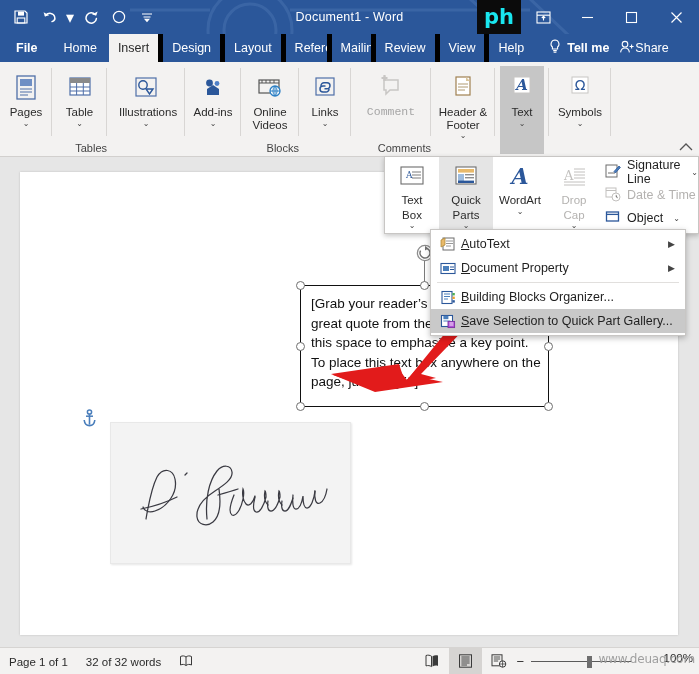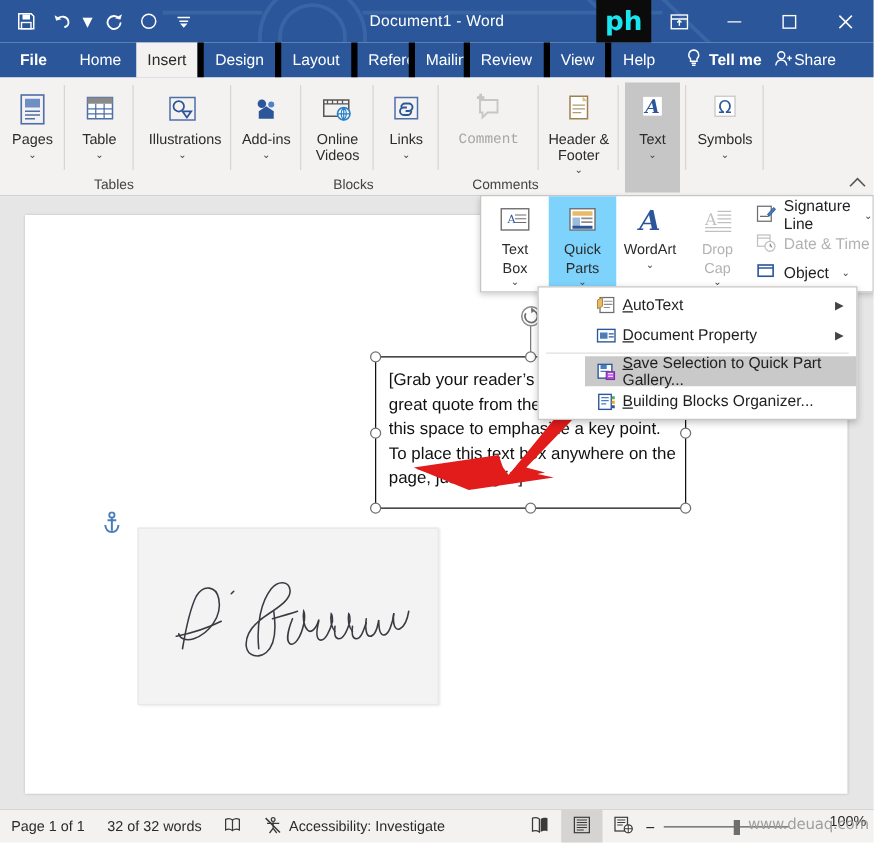--- a/index.html
+++ b/index.html
@@ -152,39 +152,39 @@
   .flyout{
     position:absolute;left:384px;top:156px;width:315px;height:78px;
     background:#ffffff;border:1px solid #c8c6c4;box-sizing:border-box;
     box-shadow:0 2px 5px rgba(0,0,0,.22);
     display:flex;align-items:stretch;z-index:30;
   }
   .fbtn{
     display:flex;flex-direction:column;align-items:center;justify-content:flex-start;
     padding:5px 5px 0 5px;min-width:44px;cursor:default;
   }
-  .fbtn.sel{background:#7dd3fc;}
+  .fbtn.sel{background:#e5e5e5;}
   .fbtn .ic{height:30px;display:flex;align-items:center;justify-content:center;}
   .fbtn .lb{font-size:11.5px;color:#2b2b2b;text-align:center;line-height:12.5px;margin-top:2px;}
   .fbtn .lb.dim{color:#b4b2b0;}
   .fbtn .car{font-size:8px;color:#444;line-height:9px;}
   .fright{display:flex;flex-direction:column;justify-content:center;padding-left:4px;gap:1px;}
   .frow{display:flex;align-items:center;height:22px;gap:6px;font-size:12.5px;color:#1f1f1f;}
   .frow.dim{color:#b4b2b0;}
   .frow .fcar{font-size:8px;color:#444;margin-left:4px;}
 
   
   .menu{
     position:absolute;left:430px;top:229px;width:256px;
     background:#ffffff;border:1px solid #c8c6c4;box-sizing:border-box;
     box-shadow:0 2px 6px rgba(0,0,0,.26);padding:2px 0;z-index:40;
   }
   .mi{
     display:flex;align-items:center;height:24px;padding:0 4px;
-    font-size:12.5px;color:#1f1f1f;cursor:default;position:relative;margin-left:37px;
+    font-size:12.5px;color:#1f1f1f;cursor:default;position:relative;
   }
   .mi.dim{color:#b4b2b0;}
   .mi.hl{background:#c9c9c9;}
   .mi .mico{width:26px;display:flex;align-items:center;justify-content:center;}
   .mi .mlbl{flex:1;}
   .mi .msub{font-size:9px;color:#444;padding-right:6px;}
   .mi u{text-decoration:underline;}
   .msep{height:1px;background:#e1dfdd;margin:2px 6px;}
 
   
@@ -662,44 +662,44 @@
         <svg width="16" height="15" viewBox="0 0 16 15">
             <rect x="1" y="2.5" width="14" height="10" fill="#fff" stroke="#2b579a" stroke-width="1.1"></rect>
             <rect x="3" y="5" width="6" height="5" fill="#4a7ebb"></rect>
             <path d="M10 6h4 M10 8.5h4" stroke="#2b579a" stroke-width="1"></path>
           </svg>
       </span>
       <span class="mlbl"><u>D</u>ocument Property</span>
       <span class="msub">▶</span>
     </div>
     <div class="msep"></div>
+    <div class="mi">
+      <span class="mico">
+        <svg width="16" height="15" viewBox="0 0 16 15">
+            <rect x="2" y="1.5" width="10" height="12" fill="#fff" stroke="#2b579a" stroke-width="1.1"></rect>
+            <path d="M4 4h6 M4 6.5h6 M4 9h4" stroke="#4a7ebb" stroke-width="1"></path>
+            <rect x="12.4" y="3" width="2.4" height="2.4" fill="#4caf50"></rect>
+            <rect x="12.4" y="6.6" width="2.4" height="2.4" fill="#f0a030"></rect>
+            <rect x="12.4" y="10.2" width="2.4" height="2.4" fill="#2b579a"></rect>
+          </svg>
+      </span>
+      <span class="mlbl"><u>B</u>uilding Blocks Organizer...</span>
+    </div>
     <div class="mi hl">
       <span class="mico">
         <svg width="16" height="15" viewBox="0 0 16 15">
             <rect x="1.5" y="1.5" width="11" height="11" fill="#fff" stroke="#2b579a" stroke-width="1.1"></rect>
             <rect x="3.4" y="1.8" width="5" height="3.4" fill="#4a7ebb"></rect>
             <path d="M3.4 7h7" stroke="#4a7ebb" stroke-width="1"></path>
             <rect x="8" y="7.4" width="6.6" height="6.2" fill="#b14fd8" stroke="#7a2fa0" stroke-width=".9"></rect>
             <path d="M9.4 9h4 M9.4 11h4" stroke="#fff" stroke-width=".9"></path>
           </svg>
       </span>
       <span class="mlbl"><u>S</u>ave Selection to Quick Part Gallery...</span>
     </div>
-    <div class="mi">
-      <span class="mico">
-        <svg width="16" height="15" viewBox="0 0 16 15">
-            <rect x="2" y="1.5" width="10" height="12" fill="#fff" stroke="#2b579a" stroke-width="1.1"></rect>
-            <path d="M4 4h6 M4 6.5h6 M4 9h4" stroke="#4a7ebb" stroke-width="1"></path>
-            <rect x="12.4" y="3" width="2.4" height="2.4" fill="#4caf50"></rect>
-            <rect x="12.4" y="6.6" width="2.4" height="2.4" fill="#f0a030"></rect>
-            <rect x="12.4" y="10.2" width="2.4" height="2.4" fill="#2b579a"></rect>
-          </svg>
-      </span>
-      <span class="mlbl"><u>B</u>uilding Blocks Organizer...</span>
-    </div>
   </div>
 
   <div class="arrow" style="left:325px;top:312px;">
     <svg width="170" height="85" viewBox="0 0 170 85">
       <path d="M150 6 L96 62 L111 66 L52 78 L8 63 L72 55 L82 68 L134 4 Z" fill="#e21b1b"></path>
       <path d="M152 4 L90 64 L118 70 L50 80 L6 62 L74 52 L80 70 L140 2 Z" fill="#e21b1b"></path>
     </svg>
   </div>
 
   <div class="status">
@@ -709,30 +709,20 @@
     <div class="st">
       <span>32 of 32 words</span>
     </div>
     <div class="st">
       <span>
         <svg width="14" height="14" viewBox="0 0 14 14">
             <path d="M1.5 2.5 C3.5 1.5 5.5 1.8 7 3 C8.5 1.8 10.5 1.5 12.5 2.5 L12.5 11 C10.5 10 8.5 10.3 7 11.5 C5.5 10.3 3.5 10 1.5 11 Z" fill="none" stroke="#3a3a3a" stroke-width="1"></path>
             <path d="M7 3v8.5" stroke="#3a3a3a" stroke-width="1"></path>
           </svg>
       </span>
-    </div>
-    <div class="st">
-      <span>
-        <svg width="15" height="15" viewBox="0 0 15 15">
-            <circle cx="7.5" cy="2.6" r="1.5" fill="none" stroke="#3a3a3a" stroke-width="1"></circle>
-            <path d="M2.6 5.6h9.8 M7.5 4.6v5 M4.6 13.4 L7.5 9.6 L10.4 13.4" fill="none" stroke="#3a3a3a" stroke-width="1"></path>
-            <path d="M1.5 1.5 L13 13" stroke="#3a3a3a" stroke-width="1.2"></path>
-          </svg>
-      </span>
-      <span>Accessibility: Investigate</span>
     </div>
     <div style="flex:1"></div>
     <div class="st">
       <span>
         <svg width="16" height="14" viewBox="0 0 16 14">
             <path d="M2 1.5 C4 0.8 6 1.2 7.5 2.2 L7.5 12.6 C6 11.6 4 11.2 2 11.9 Z" fill="none" stroke="#3a3a3a" stroke-width="1"></path>
             <path d="M8.5 2.2 C10 1.2 12 0.8 14 1.5 L14 11.9 C12 11.2 10 11.6 8.5 12.6 Z" fill="#3a3a3a"></path>
           </svg>
       </span>
     </div>

